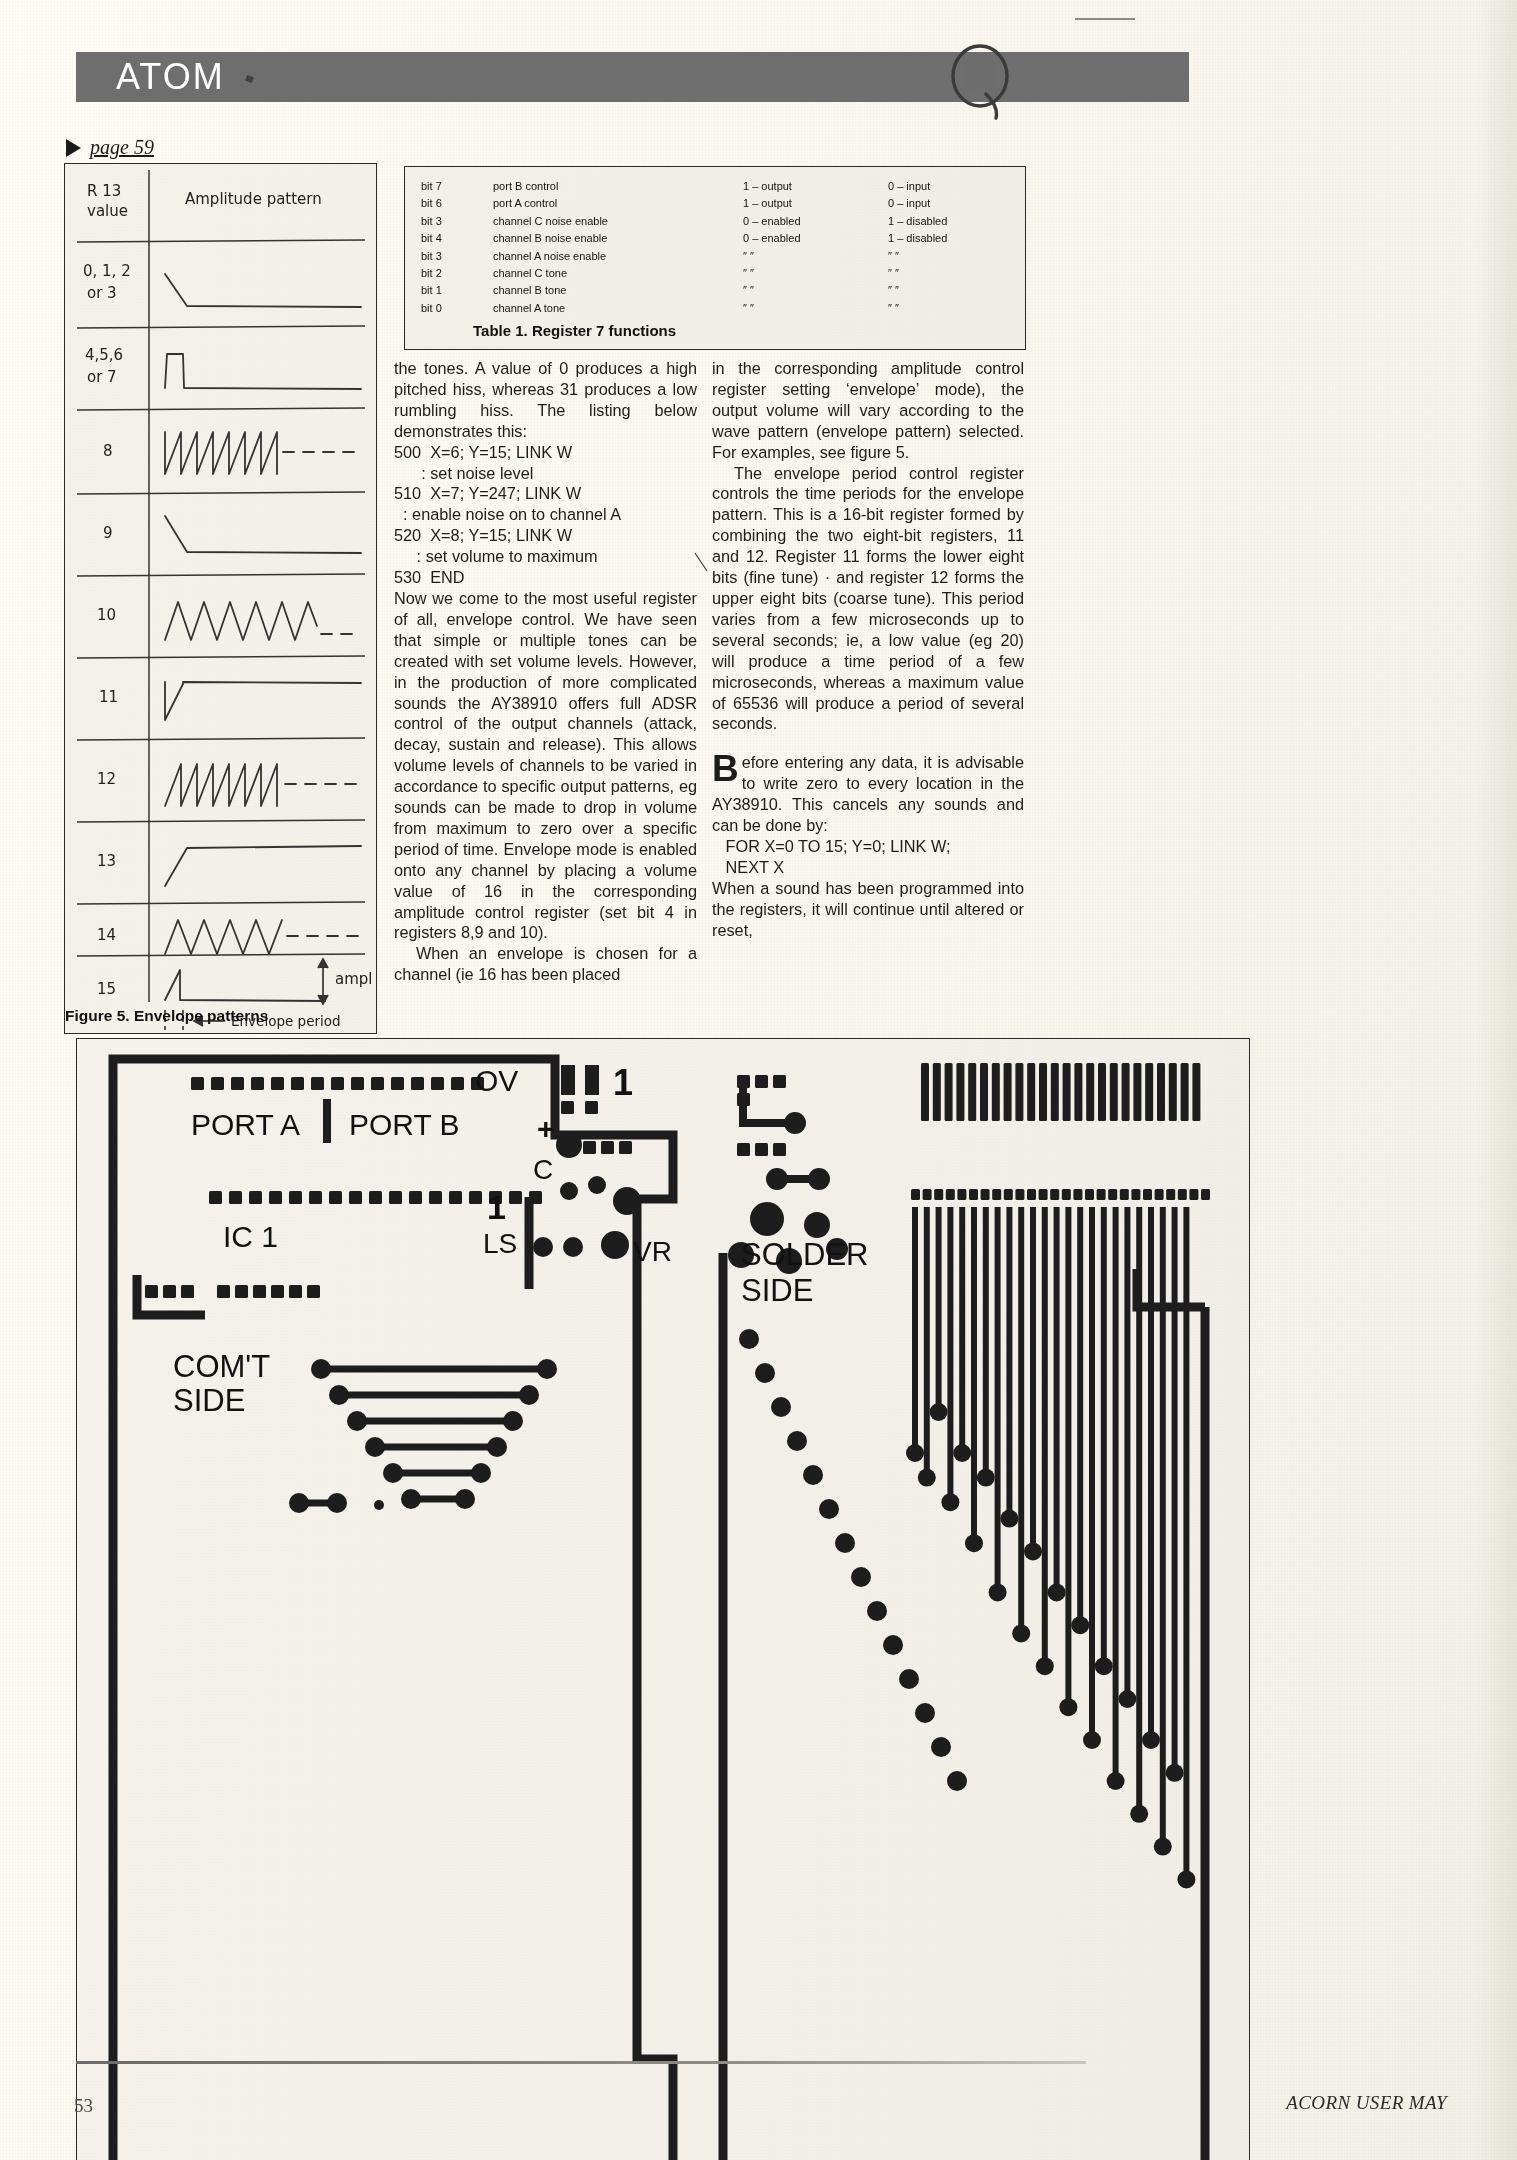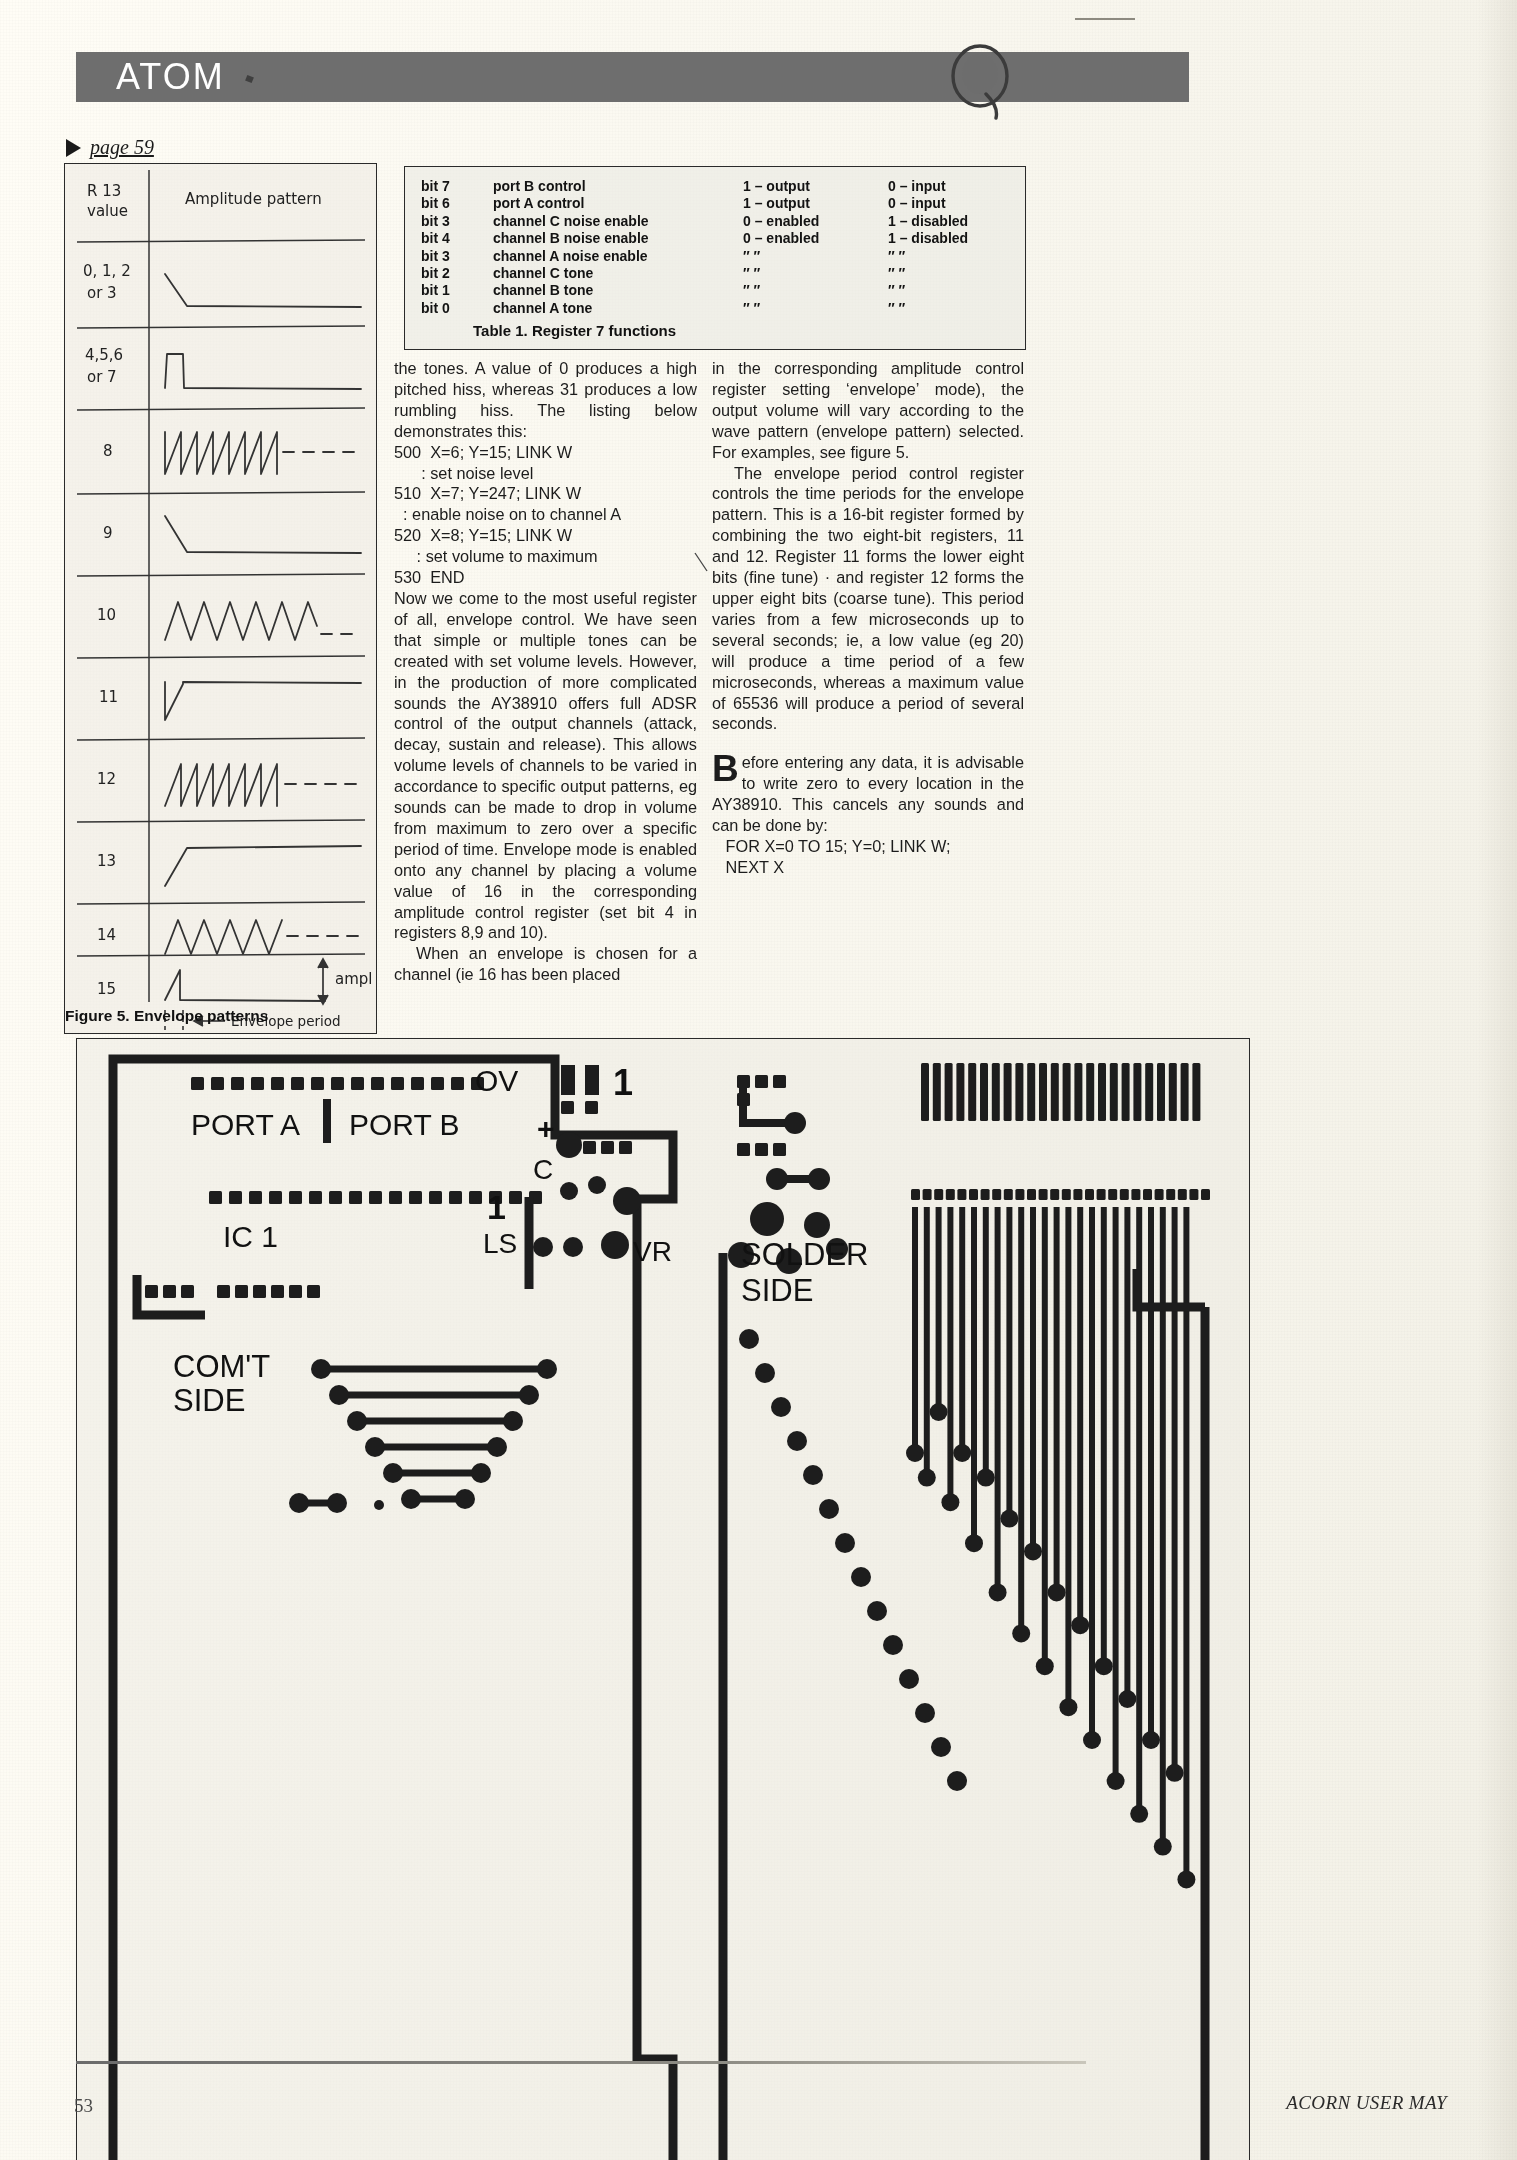--- a/index.html
+++ b/index.html
@@ -80,21 +80,21 @@
     position:absolute;left:0;right:0;bottom:8px;
     font-size:15.5px;font-weight:bold;color:#111;
   }
 
   
   .table1{
     position:absolute;left:404px;top:166px;width:620px;height:182px;
     border:1.6px solid #2a2a2a;background:rgba(234,233,226,0.6);
   }
   .t1-rows{position:absolute;left:16px;top:11px;width:592px;}
-  .t1-row{display:flex;font-size:14px;font-weight:bold;line-height:17.4px;color:#131313;}
+  .t1-row{display:flex;font-size:11px;font-weight:normal;line-height:17.4px;color:#131313;}
   .t1-bit{width:72px;}
   .t1-desc{width:250px;}
   .t1-a{width:145px;}
   .t1-b{width:120px;}
   .t1-caption{
     position:absolute;left:20px;bottom:10px;font-size:15px;font-weight:bold;color:#111;margin-left:48px;
   }
 
   
   .col{
@@ -318,20 +318,21 @@
   </svg>
 
   <div class="col" id="col-right">
     <p>in the corresponding amplitude control register setting ‘envelope’ mode), the output volume will vary according to the wave pattern (envelope pattern) selected. For examples, see figure 5.</p>
     <p style="text-indent:22px">The envelope period control register controls the time periods for the envelope pattern. This is a 16-bit register formed by combining the two eight-bit registers, 11 and 12. Register 11 forms the lower eight bits (fine tune) · and register 12 forms the upper eight bits (coarse tune). This period varies from a few microseconds up to several seconds; ie, a low value (eg 20) will produce a time period of a few microseconds, whereas a maximum value of 65536 will produce a period of several seconds.</p>
     <p style="margin-top:18px"><span class="dropcap">B</span><span>efore entering any data, it is advisable to write zero to every location in the AY38910. This cancels any sounds and can be done by:</span></p>
     <div class="code" id="code-right">
         <div>   FOR X=0 TO 15; Y=0; LINK W;</div>
         <div>   NEXT X</div>
       </div>
+    <p>When a sound has been programmed into the registers, it will continue until altered or reset,</p>
   </div>
 
   <div class="pcb">
     <svg width="1168" height="1380" viewBox="0 0 1168 1380">
       <defs>
         <g id="pad">
             <rect width="13" height="13" rx="1.5" fill="#1d1d1d"></rect>
           </g>
       </defs>
 

